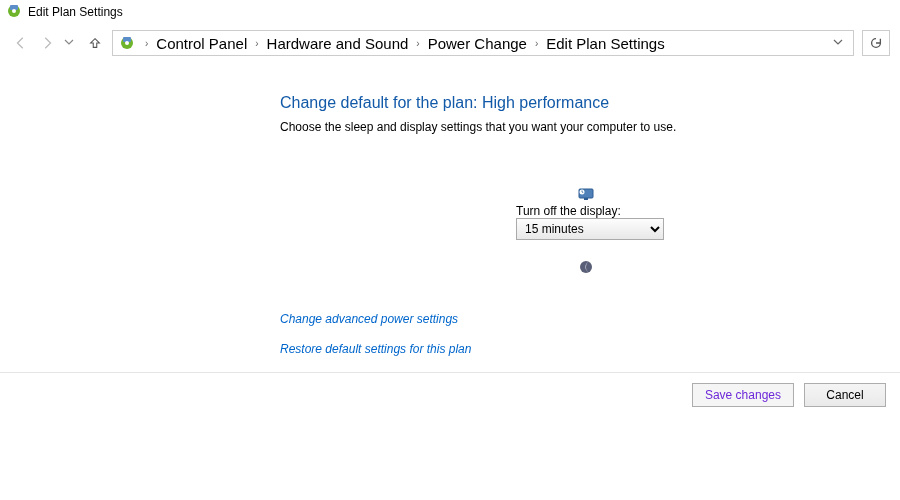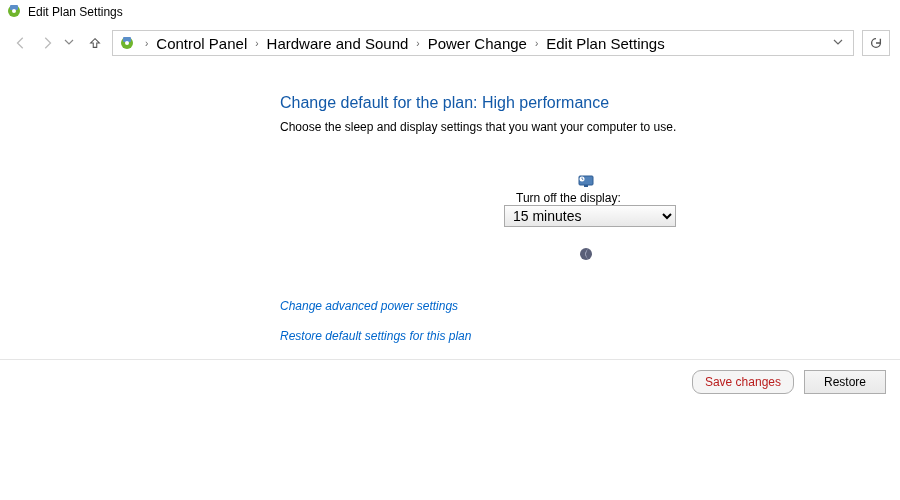--- a/index.html
+++ b/index.html
@@ -79,43 +79,43 @@
     }
     .heading {
       color: #1259a8;
       font-size: 16px;
       font-weight: 400;
       margin-bottom: 8px;
     }
     .subtext {
       font-size: 12px;
       color: #000;
-      margin-bottom: 39px;
+      margin-bottom: 52px;
     }
     .setting-row {
       display: flex;
       align-items: center;
       margin-bottom: 18px;
       flex-direction: column;
     }
     .setting-icon {
       width: 18px; height: 18px;
       margin-right: 8px;
     }
     .setting-label {
       width: 148px;
       font-size: 12px;
     }
     select.setting-select {
-      width: 172px;
+      width: 148px;
       height: 22px;
       border: 1px solid #aaa;
       background: linear-gradient(#fdfdfd,#e8e8e8);
       font-family: inherit;
-      font-size: 14px;
+      font-size: 12px;
       padding: 0 4px;
     }
     .links { margin-top: 36px; }
     .link {
       display: block;
       color: #0066cc;
       font-size: 12px;
       margin-bottom: 16px;
       text-decoration: none;
       cursor: pointer;
@@ -135,23 +135,22 @@
     .btn {
       min-width: 82px;
       height: 24px;
       border: 1px solid #adadad;
       background: linear-gradient(#f5f5f5,#e9e9e9);
       font-family: inherit;
       font-size: 12px;
       padding: 0 12px;
     }
     .btn.disabled {
-      color: #b91c1c;
+      color: #6d28d9;
       background: #f5f5f5;
-      border-radius: 9px;
     }
   </style>
 </head>
 <body>
 
 <div class="titlebar">
   <span>
     <svg viewBox="0 0 16 16">
         <circle cx="8" cy="8" r="6" fill="#6fb52c"></circle>
         <rect x="4" y="2" width="8" height="5" rx="1" fill="#5b8ec9"></rect>
@@ -244,14 +243,14 @@
 
   <div class="links">
     <a class="link">Change advanced power settings</a>
     <a class="link">Restore default settings for this plan</a>
   </div>
 </div>
 
 <div class="footer-sep"></div>
 <div class="footer">
   <button class="btn disabled" disabled="">Save changes</button>
-  <button class="btn">Restore</button>
+  <button class="btn">Cancel</button>
 </div>
 
 </body></html>

